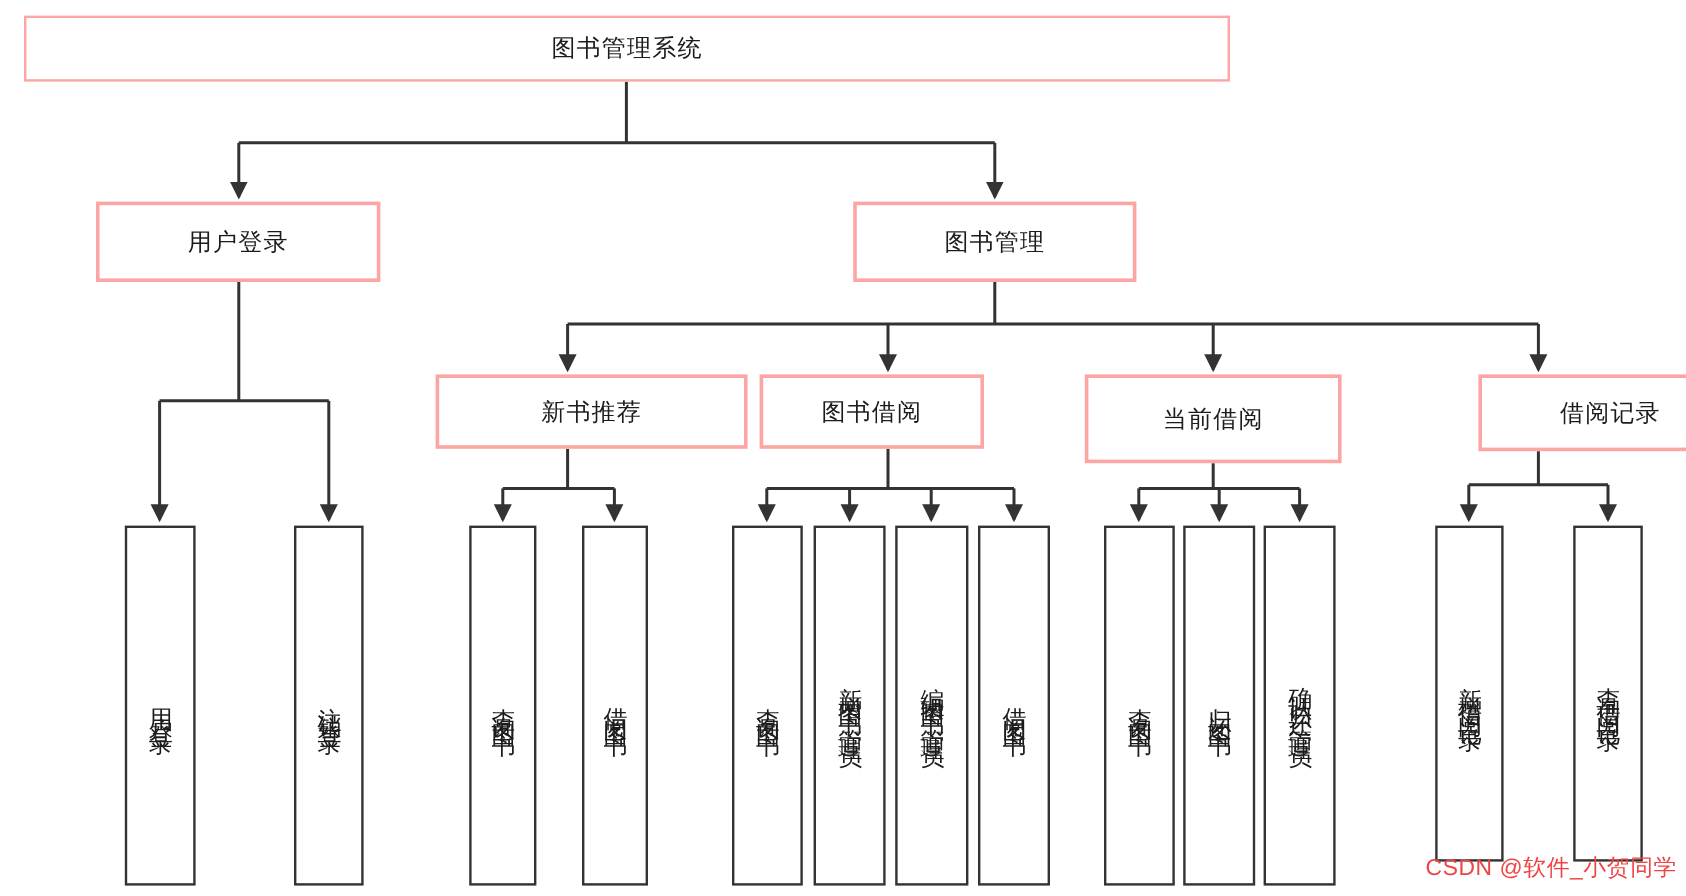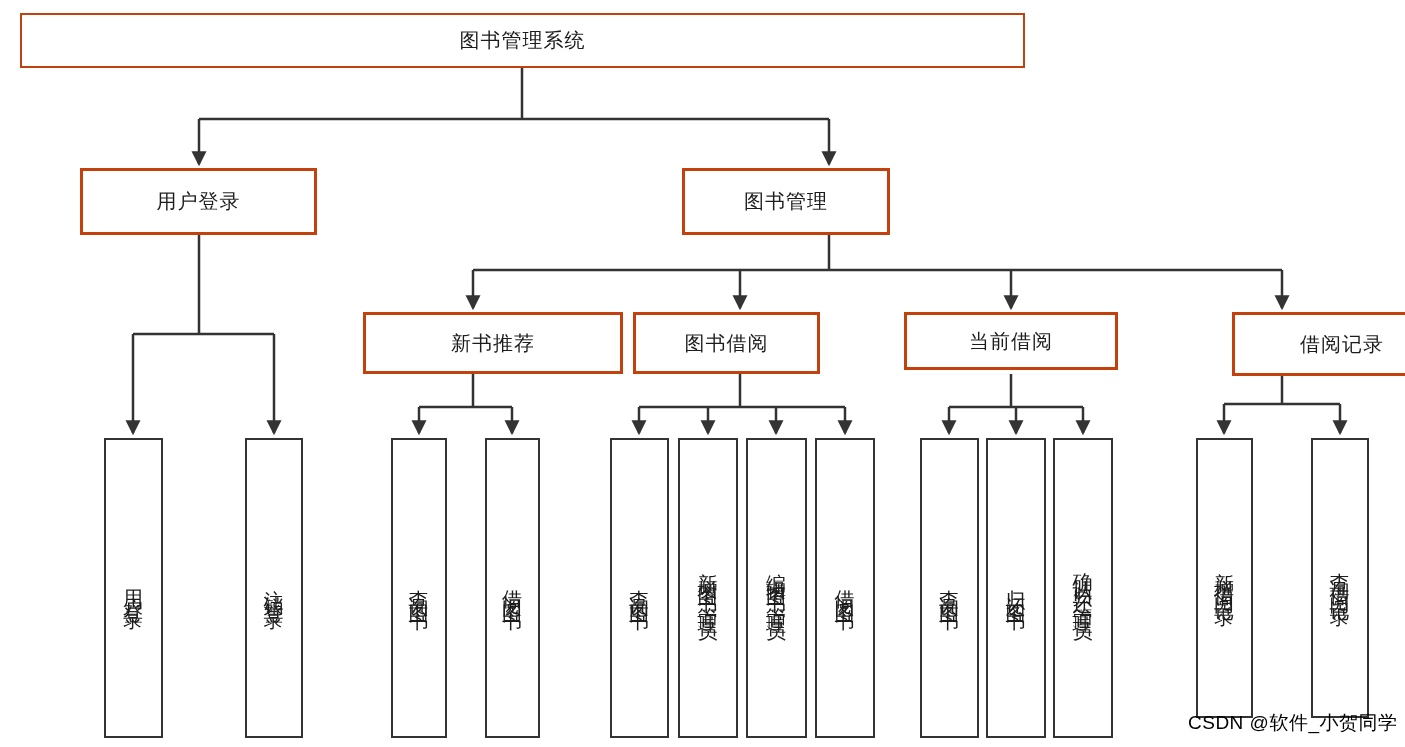--- a/index.html
+++ b/index.html
@@ -8,21 +8,21 @@
     width:1405px;height:747px;
     background:#ffffff;
     font-family:"Liberation Sans", sans-serif;
     overflow:hidden;
   }
   #wires{position:absolute;left:0;top:0;z-index:1;}
   .node{
     position:absolute;
     box-sizing:border-box;
     background:#ffffff;
-    border:3px solid #c2410c;
+    border:3px solid #fca5a5;
     display:flex;align-items:center;justify-content:center;
     color:#1c1c1c;
     font-size:20px;
     letter-spacing:1px;
     z-index:2;
     white-space:nowrap;
   }
   .root{border-width:2.5px;}
   .leaf{
     position:absolute;
@@ -39,21 +39,21 @@
     text-orientation:mixed;
     font-size:20px;
     letter-spacing:7px;
     color:#1c1c1c;
     line-height:1;
   }
   .watermark{
     position:absolute;
     left:1188px;top:710px;
     font-size:19px;
-    color:#000000;
+    color:#ef4444;
     letter-spacing:0.5px;
     z-index:5;
     white-space:nowrap;
   }
 </style>
 </head>
 <body>
 
 <div id="stage">
 
@@ -96,25 +96,25 @@
 
       <path d="M1282,374 L1282,404 M1224,404 L1340,404"></path>
       <line x1="1224" y1="404" x2="1224" y2="433" marker-end="url(#arrow)"></line>
       <line x1="1340" y1="404" x2="1340" y2="433" marker-end="url(#arrow)"></line>
     </g>
   </svg>
 
   <div class="node root" style="left:20px;top:13px;width:1005px;height:55px;">图书管理系统</div>
 
   <div class="node" style="left:80px;top:168px;width:237px;height:67px;">用户登录</div>
-  <div class="node" style="left:682px;top:168px;width:208px;height:67px;">图书管理</div>
+  <div class="node" style="left:711px;top:168px;width:236px;height:67px;">图书管理</div>
 
   <div class="node" style="left:363px;top:312px;width:260px;height:62px;">新书推荐</div>
   <div class="node" style="left:633px;top:312px;width:187px;height:62px;">图书借阅</div>
-  <div class="node" style="left:904px;top:312px;width:214px;height:58px;">当前借阅</div>
+  <div class="node" style="left:904px;top:312px;width:214px;height:74px;">当前借阅</div>
   <div class="node" style="left:1232px;top:312px;width:220px;height:64px;">借阅记录</div>
 
   <div class="leaf" style="left:104px;width:59px;">
     <span>用户登录</span>
   </div>
   <div class="leaf" style="left:245px;width:58px;">
     <span>注销登录</span>
   </div>
 
   <div class="leaf" style="left:391px;width:56px;">

